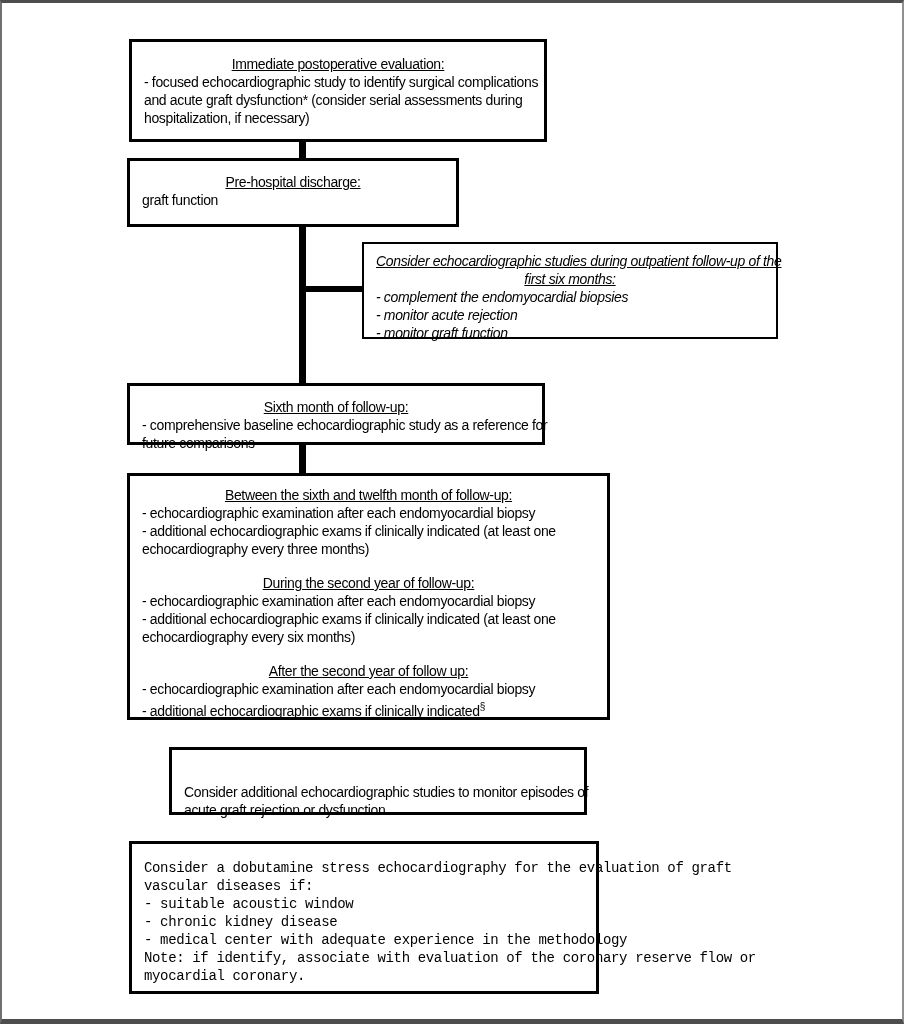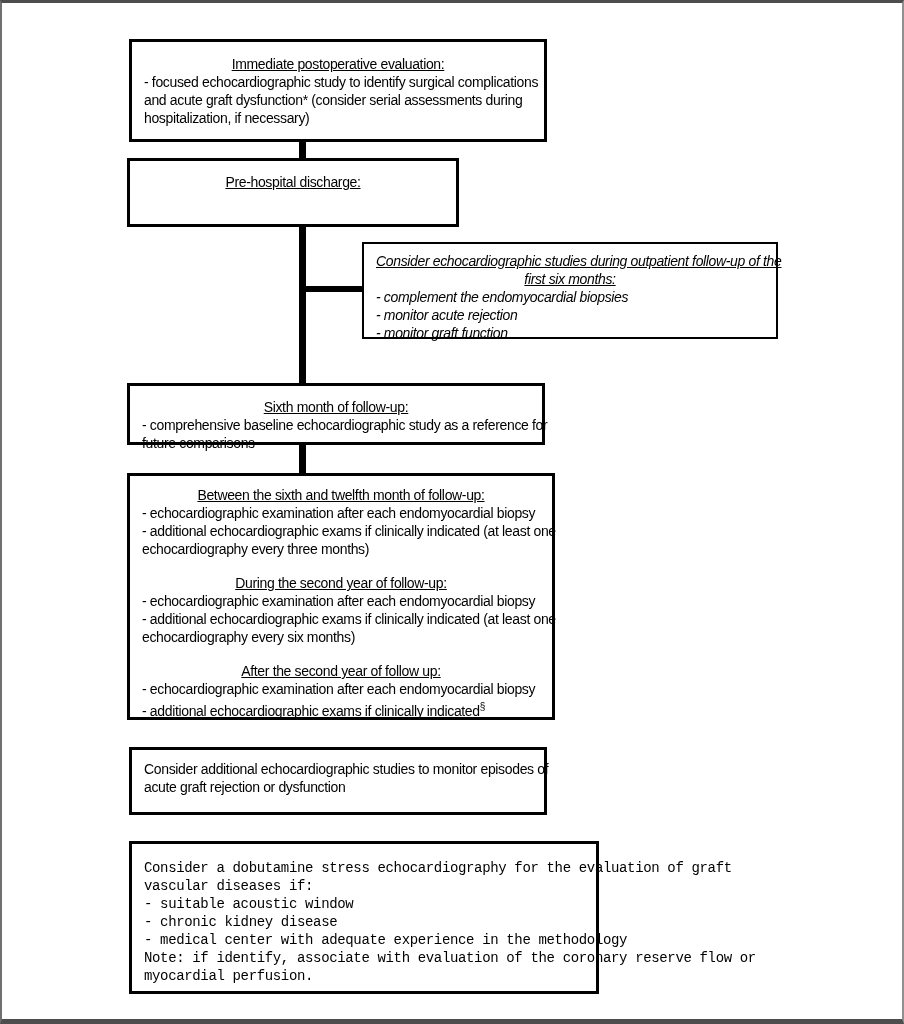--- a/index.html
+++ b/index.html
@@ -38,40 +38,41 @@
   }
   .line { display: block; }
   .connector {
     position: absolute;
     background: #000000;
   }
   .section + .section { margin-top: 16px; }
   #box-outpatient { border-width: 2px; padding-top: 8px; font-style: italic; }
   #box-immediate { padding-top: 13px; }
   #box-schedule { padding-top: 10px; }
-  #box-rejection { padding-top: 10px; }
+  #box-rejection { padding-top: 33px; margin-left: 40px; }
   #box-dobutamine { padding-top: 15px; font-family: Liberation Mono, monospace; }
   sup { font-size: 10px; letter-spacing: 0; }
 </style>
 </head>
 <body>
 
 <div class="canvas">
 
   <div class="box" id="box-immediate" style="left:127px; top:36px; width:418px; height:103px;">
     <span class="line heading">Immediate postoperative evaluation:</span>
     <span class="line">- focused echocardiographic study to identify surgical complications</span>
     <span class="line">and acute graft dysfunction* (consider serial assessments during</span>
     <span class="line">hospitalization, if necessary)</span>
   </div>
 
   <div class="connector" style="left:297px; top:138px; width:7px; height:18px;"></div>
 
   <div class="box" style="left:125px; top:155px; width:332px; height:69px;">
     <span class="line heading">Pre-hospital discharge:</span>
+    <span class="line">graft function</span>
   </div>
 
   <div class="connector" style="left:297px; top:222px; width:7px; height:159px;"></div>
 
   <div class="connector" style="left:302px; top:283px; width:59px; height:6px;"></div>
 
   <div class="box" id="box-outpatient" style="left:360px; top:239px; width:416px; height:97px;">
     <span class="line heading">Consider echocardiographic studies during outpatient follow-up of the</span>
     <span class="line heading">first six months:</span>
     <span class="line">- complement the endomyocardial biopsies</span>
@@ -80,21 +81,21 @@
   </div>
 
   <div class="box" style="left:125px; top:380px; width:418px; height:62px;">
     <span class="line heading">Sixth month of follow-up:</span>
     <span class="line">- comprehensive baseline echocardiographic study as a reference for</span>
     <span class="line">future comparisons</span>
   </div>
 
   <div class="connector" style="left:297px; top:441px; width:7px; height:30px;"></div>
 
-  <div class="box" id="box-schedule" style="left:125px; top:470px; width:428px; height:247px;">
+  <div class="box" id="box-schedule" style="left:125px; top:470px; width:483px; height:247px;">
     <div class="section">
       <span class="line heading">Between the sixth and twelfth month of follow-up:</span>
       <span class="line">- echocardiographic examination after each endomyocardial biopsy</span>
       <span class="line">- additional echocardiographic exams if clinically indicated (at least one</span>
       <span class="line">echocardiography every three months)</span>
     </div>
     <div class="section">
       <span class="line heading">During the second year of follow-up:</span>
       <span class="line">- echocardiographic examination after each endomyocardial biopsy</span>
       <span class="line">- additional echocardiographic exams if clinically indicated (at least one</span>
@@ -112,16 +113,16 @@
     <span class="line">acute graft rejection or dysfunction</span>
   </div>
 
   <div class="box" id="box-dobutamine" style="left:127px; top:838px; width:470px; height:153px;">
     <span class="line">Consider a dobutamine stress echocardiography for the evaluation of graft</span>
     <span class="line">vascular diseases if:</span>
     <span class="line">- suitable acoustic window</span>
     <span class="line">- chronic kidney disease</span>
     <span class="line">- medical center with adequate experience in the methodology</span>
     <span class="line">Note: if identify, associate with evaluation of the coronary reserve flow or</span>
-    <span class="line">myocardial perfusion.</span>
+    <span class="line">myocardial coronary.</span>
   </div>
 
 </div>
 
 </body></html>

